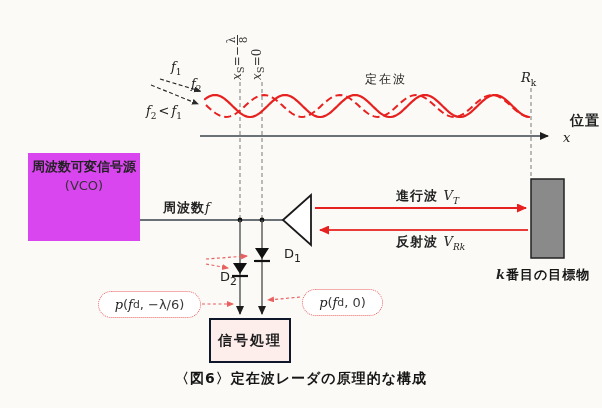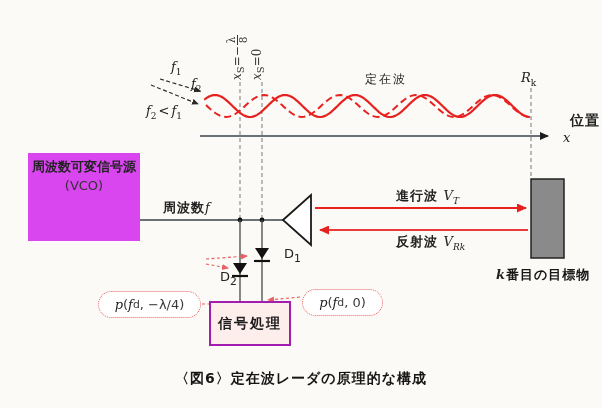--- a/index.html
+++ b/index.html
@@ -14,22 +14,22 @@
   .math{font-family:"DejaVu Serif","Liberation Serif",serif;font-style:italic;font-size:13px;color:#222;}
   .math sub, .lbl sub{font-style:normal;font-size:9px;}
   sub{line-height:0;}
   .vco-box{
     left:28px;top:153px;width:112px;height:88px;background:#d946ef;
     text-align:center;padding-top:5px;box-sizing:border-box;
   }
   .vco-box .l1{font-weight:bold;font-size:13px;color:#222;}
   .vco-box .l2{font-size:13px;color:#333;margin-top:2px;}
   .signal-box{
-    left:209px;top:301px;width:82px;height:45px;background:#fdeeec;
-    border:2px solid #a21caf;box-sizing:border-box;display:flex;align-items:center;justify-content:center;
+    left:209px;top:318px;width:82px;height:45px;background:#fdeeec;
+    border:2px solid #0f172a;box-sizing:border-box;display:flex;align-items:center;justify-content:center;
     font-weight:bold;font-size:14px;letter-spacing:2px;color:#1d1d1d;
   }
   .bubble{
     background:#fff;border:1.6px dotted #ec5f5f;border-radius:16px;
     display:flex;align-items:center;justify-content:center;box-sizing:border-box;color:#3a3a3a;
   }
   .rot{
     transform:rotate(-90deg);transform-origin:0 0;
     font-size:12px;color:#333;white-space:nowrap;
     font-family:"DejaVu Serif","Liberation Serif",serif;
@@ -165,21 +165,21 @@
   <div class="abs small-lbl" style="left:220px;top:269px;">
     <span>D</span><sub>2</sub>
   </div>
 
 
   <div class="abs bubble" style="left:98px;top:291px;width:103px;height:27px;font-size:13px;">
     <span class="math">p</span>
       <span>(</span>
       <span class="math">f</span>
       <sub>d</sub>
-      <span>, −λ/4)</span>
+      <span>, −λ/6)</span>
   </div>
 
   <div class="abs bubble" style="left:302px;top:289px;width:81px;height:27px;font-size:13px;">
     <span class="math">p</span>
       <span>(</span>
       <span class="math">f</span>
       <sub>d</sub>
       <span>, 0)</span>
   </div>
 

